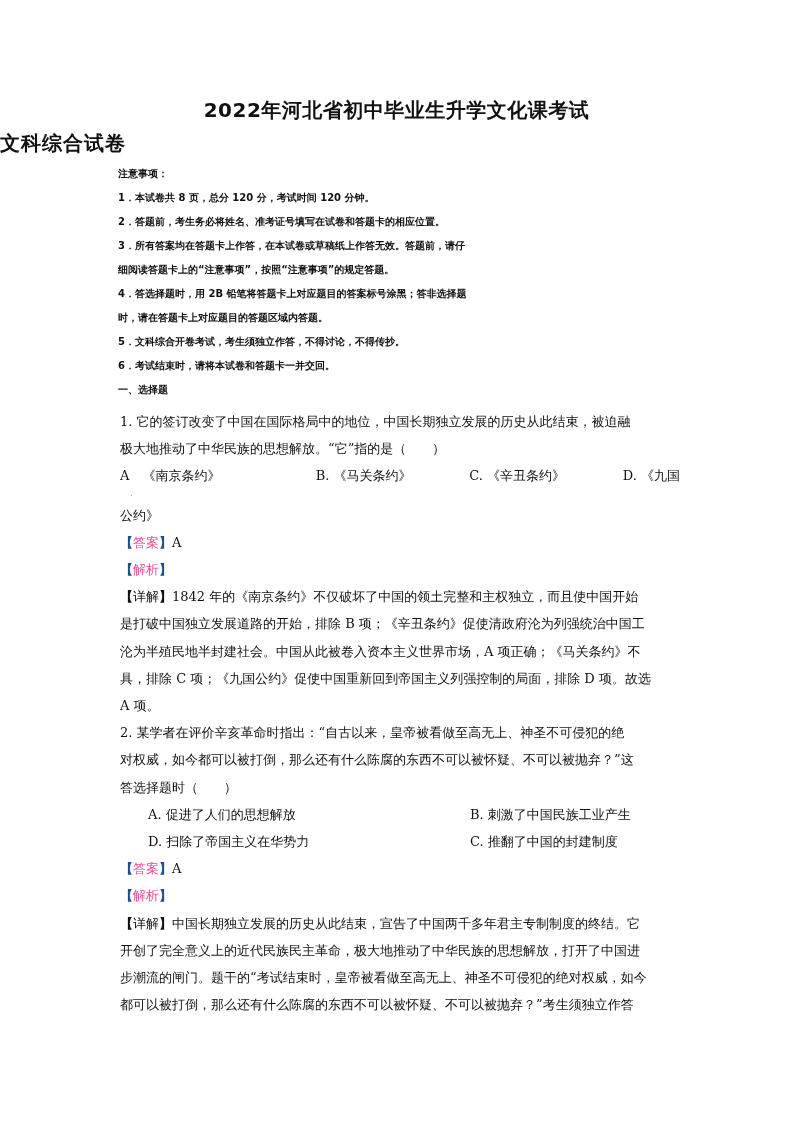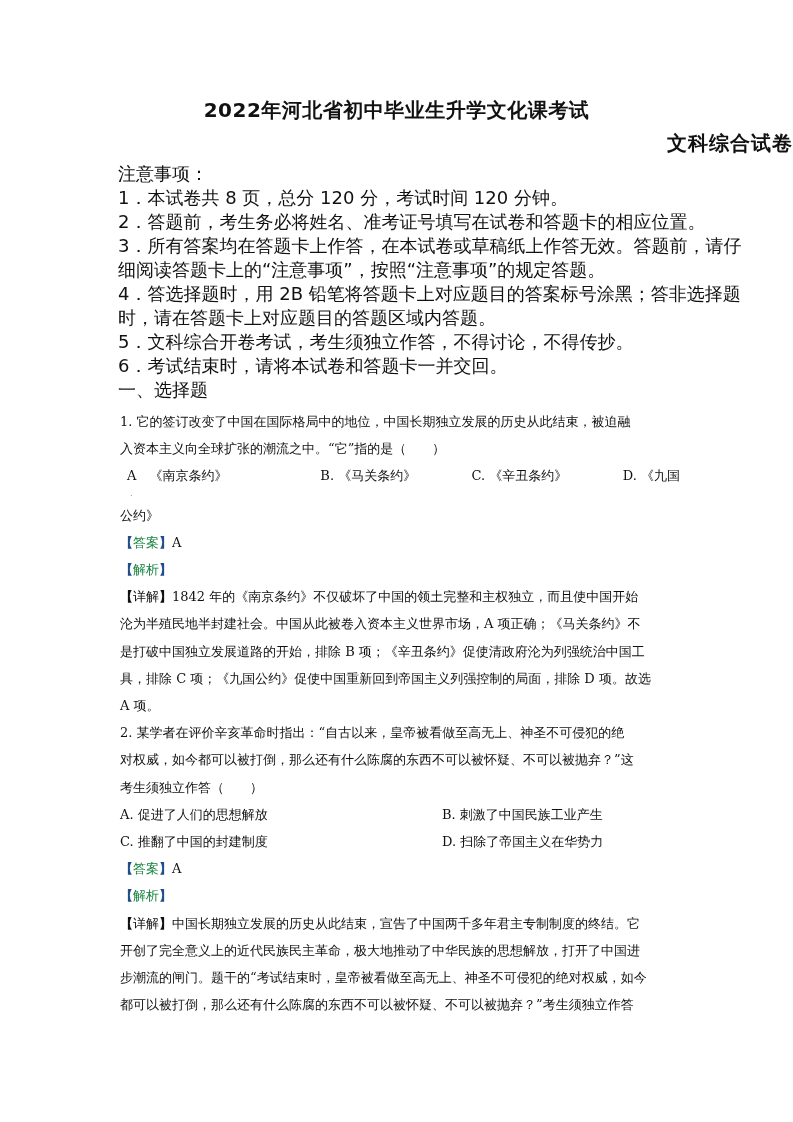--- a/index.html
+++ b/index.html
@@ -1,35 +1,35 @@
 <!DOCTYPE html>
 <html><head>
 <meta charset="utf-8">
 <style>
   html, body { margin: 0; padding: 0; background: #ffffff; }
   body { width: 793px; height: 1122px; position: relative; overflow: hidden;
          font-family: "DejaVu Serif", "Liberation Serif", serif; color: #111; }
   .page { position: absolute; left: 0; top: 0; width: 639px; height: 1122px; }
   .title1 { position: absolute; left: 0; width: 793px; top: 97px; text-align: center;
             font-family: "DejaVu Sans", sans-serif; font-weight: bold; font-size: 20px; letter-spacing: 0.5px; }
-  .title2 { position: absolute; left: 0; width: 793px; top: 130px; text-align: right;
+  .title2 { position: absolute; left: 0; width: 793px; top: 130px; text-align: left;
             font-family: "DejaVu Sans", sans-serif; font-weight: bold; font-size: 20px; letter-spacing: 1px; }
   .notice { position: absolute; left: 118px; width: 560px; top: 162px;
-            font-family: "DejaVu Sans", sans-serif; font-weight: normal; font-size: 18px; line-height: 24px; }
+            font-family: "DejaVu Sans", sans-serif; font-weight: bold; font-size: 10px; line-height: 24px; }
   .notice .line { white-space: nowrap; }
   .body { position: absolute; left: 120px; width: 560px; top: 408px;
           font-size: 13px; line-height: 27.2px; }
   .body .line { white-space: nowrap; }
   .opts { display: flex; white-space: nowrap; }
-  .opts4 span:nth-child(1) { width: 160px; margin-left: 7px; }
+  .opts4 span:nth-child(1) { width: 160px; }
   .opts4 span:nth-child(2) { width: 162px; margin-left: 44px; }
   .opts4 span:nth-child(3) { width: 162px; }
-  .opts2 span:nth-child(1) { width: 322px; }
+  .opts2 span:nth-child(1) { width: 322px; margin-left: 28px; }
   .bracket { color: #1f4e8c; font-weight: bold; }
-  .tag-text { color: #15803d; }
+  .tag-text { color: #ec4899; }
   .bold-bracket { font-weight: bold; }
   .dot { display: block; height: 12px; line-height: 12px; font-size: 8px; padding-left: 10px; color: #666; }
 </style>
 </head>
 <body>
 
 <div class="page">
 
   <div class="title1">2022年河北省初中毕业生升学文化课考试</div>
   <div class="title2">文科综合试卷</div>
@@ -44,55 +44,55 @@
     <div class="line">时，请在答题卡上对应题目的答题区域内答题。</div>
     <div class="line">5．文科综合开卷考试，考生须独立作答，不得讨论，不得传抄。</div>
     <div class="line">6．考试结束时，请将本试卷和答题卡一并交回。</div>
     <div class="line">一、选择题</div>
   </div>
 
   <div class="body">
 
     <div>
       <div class="line">1. 它的签订改变了中国在国际格局中的地位，中国长期独立发展的历史从此结束，被迫融</div>
-      <div class="line">入资本主义向全球扩张的潮流之中。“它”指的是（　　）</div>
+      <div class="line">极大地推动了中华民族的思想解放。“它”指的是（　　）</div>
       <div class="opts opts4">
         <span>A　《南京条约》</span>
         <span>B. 《马关条约》</span>
         <span>C. 《辛丑条约》</span>
         <span>D. 《九国</span>
       </div>
       <span class="dot">·</span>
       <div class="line" style="margin-top:0">公约》</div>
       <div class="line">
         <span class="bracket">【</span><span class="tag-text">答案</span><span class="bracket">】</span><span>A</span>
       </div>
       <div class="line">
         <span class="bracket">【</span><span class="tag-text">解析</span><span class="bracket">】</span>
       </div>
       <div class="line">
         <span class="bold-bracket">【</span><span>详解</span><span class="bold-bracket">】</span><span>1842 年的《南京条约》不仅破坏了中国的领土完整和主权独立，而且使中国开始</span>
       </div>
+      <div class="line">是打破中国独立发展道路的开始，排除 B 项；《辛丑条约》促使清政府沦为列强统治中国工</div>
       <div class="line">沦为半殖民地半封建社会。中国从此被卷入资本主义世界市场，A 项正确；《马关条约》不</div>
-      <div class="line">是打破中国独立发展道路的开始，排除 B 项；《辛丑条约》促使清政府沦为列强统治中国工</div>
       <div class="line">具，排除 C 项；《九国公约》促使中国重新回到帝国主义列强控制的局面，排除 D 项。故选</div>
       <div class="line">A 项。</div>
     </div>
 
     <div>
       <div class="line">2. 某学者在评价辛亥革命时指出：“自古以来，皇帝被看做至高无上、神圣不可侵犯的绝</div>
       <div class="line">对权威，如今都可以被打倒，那么还有什么陈腐的东西不可以被怀疑、不可以被抛弃？”这</div>
-      <div class="line">考生须独立作答（　　）</div>
+      <div class="line">答选择题时（　　）</div>
       <div class="opts opts2">
         <span>A. 促进了人们的思想解放</span>
         <span>B. 刺激了中国民族工业产生</span>
       </div>
       <div class="opts opts2">
+        <span>D. 扫除了帝国主义在华势力</span>
         <span>C. 推翻了中国的封建制度</span>
-        <span>D. 扫除了帝国主义在华势力</span>
       </div>
       <div class="line">
         <span class="bracket">【</span><span class="tag-text">答案</span><span class="bracket">】</span><span>A</span>
       </div>
       <div class="line">
         <span class="bracket">【</span><span class="tag-text">解析</span><span class="bracket">】</span>
       </div>
       <div class="line">
         <span class="bold-bracket">【</span><span>详解</span><span class="bold-bracket">】</span><span>中国长期独立发展的历史从此结束，宣告了中国两千多年君主专制制度的终结。它</span>
       </div>

